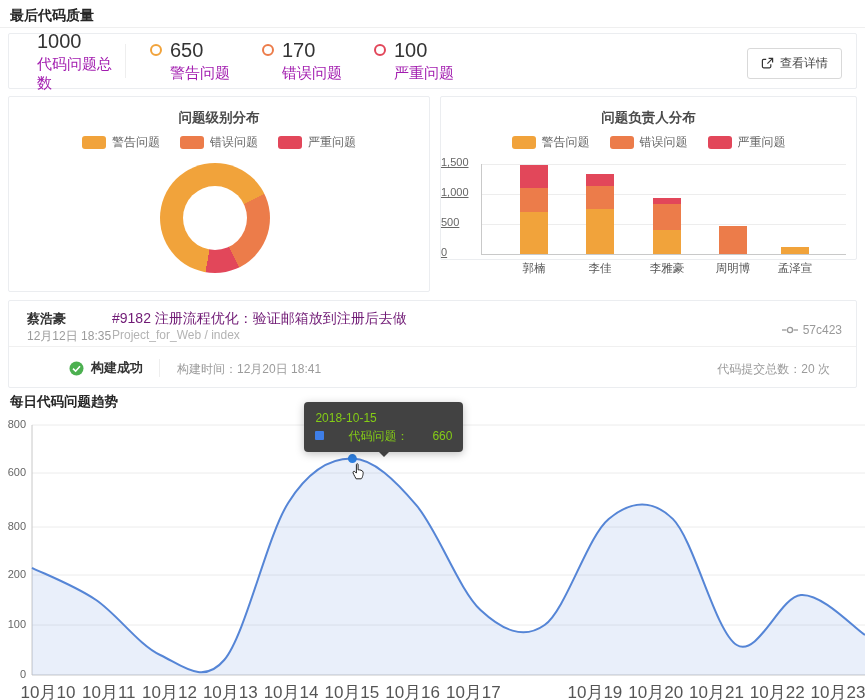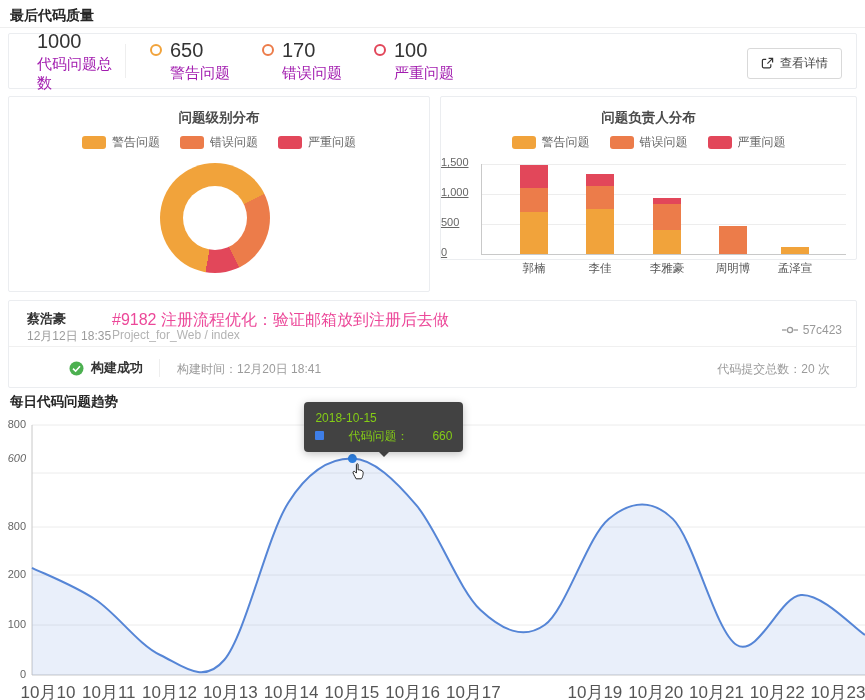--- a/index.html
+++ b/index.html
@@ -37,21 +37,21 @@
   .bar-axis-y{position:absolute;left:0;top:0;width:1px;height:90px;background:#c9c9c9;}
   .bar-axis-x{position:absolute;left:0;top:90px;width:365px;height:1px;background:#c9c9c9;}
   .bar-ylab{position:absolute;left:0;width:34px;font-size:11px;color:#666;text-decoration:underline;}
   .bar-seg{position:absolute;}
   .bar-cat{position:absolute;top:97px;width:70px;margin-left:-35px;text-align:center;font-size:11.5px;color:#555;}
   
   .commit-card{left:8px;top:300px;width:849px;height:88px;}
   .commit-divider{position:absolute;left:0;top:45px;width:100%;height:1px;background:#f0f0f0;}
   .commit-author{position:absolute;left:18px;top:9px;font-size:13px;font-weight:bold;color:#333;}
   .commit-date{position:absolute;left:18px;top:27px;font-size:12px;color:#9b9b9b;}
-  .commit-title{position:absolute;left:103px;top:9px;font-size:16px;color:#ec4899;}
+  .commit-title{position:absolute;left:103px;top:9px;font-size:14px;color:#701a75;}
   .commit-project{position:absolute;left:103px;top:27px;font-size:12px;color:#b3b3b3;}
   .commit-hash{position:absolute;right:14px;top:22px;display:flex;align-items:center;gap:5px;font-size:12px;color:#999;cursor:pointer;}
   .build-row{position:absolute;left:0;top:45px;width:100%;height:43px;}
   .build-status{position:absolute;left:60px;top:13px;display:flex;align-items:center;gap:7px;font-size:13px;font-weight:bold;color:#333;}
   .build-vdiv{position:absolute;left:150px;top:13px;width:1px;height:18px;background:#eee;}
   .build-time{position:absolute;left:168px;top:15px;font-size:12px;color:#9b9b9b;}
   .build-commits{position:absolute;right:26px;top:15px;font-size:12px;color:#9b9b9b;}
   
   .trend-title{position:absolute;left:10px;top:393px;font-size:13.5px;font-weight:bold;color:#262626;}
   .trend-area-wrap{position:absolute;left:0;top:415px;width:865px;height:285px;}
@@ -226,21 +226,21 @@
       <span class="tooltip-sq" style="background: rgb(62, 126, 231);"></span>
       <span>代码问题：</span>
         <span>660</span>
     </div>
     <div class="tooltip-arrow"></div>
   </div>
   <svg class="cursor-hand" width="16" height="19" viewBox="0 0 15 19" style="left: 350.385px; top: 45.6px;">
     <path d="M10.6,17.8 L5.6,17.8 C5.6,17.8 3.1,13.4 2.6,11.9 C2.1,10.4 3.6,9.8 4.6,10.8 L5.9,12.1 L5.9,3.6 C5.9,2.4 7.6,2.4 7.6,3.6 L7.6,8.9 L8.4,8.8 C8.4,8.8 12.7,9.0 12.7,11.6 C12.7,13.7 11.6,17.8 10.6,17.8 Z" fill="#fff" stroke="#222" stroke-width="1"></path>
   </svg>
 <div class="trend-ylab" style="top: 3px;">800</div>
-    <div class="trend-ylab" style="top: 37px; font-style: italic;">600</div>
+    <div class="trend-ylab" style="top: 51px;">600</div>
     <div class="trend-ylab" style="top: 105px;">800</div>
     <div class="trend-ylab" style="top: 153px;">200</div>
     <div class="trend-ylab" style="top: 203px;">100</div>
     <div class="trend-ylab" style="top: 253px;">0</div>
     <div class="trend-xlab" style="left: 48px;">10月10日</div>
     <div class="trend-xlab" style="left: 108.769px;">10月11日</div>
     <div class="trend-xlab" style="left: 169.538px;">10月12日</div>
     <div class="trend-xlab" style="left: 230.308px;">10月13日</div>
     <div class="trend-xlab" style="left: 291.077px;">10月14日</div>
     <div class="trend-xlab" style="left: 351.846px;">10月15日</div>

